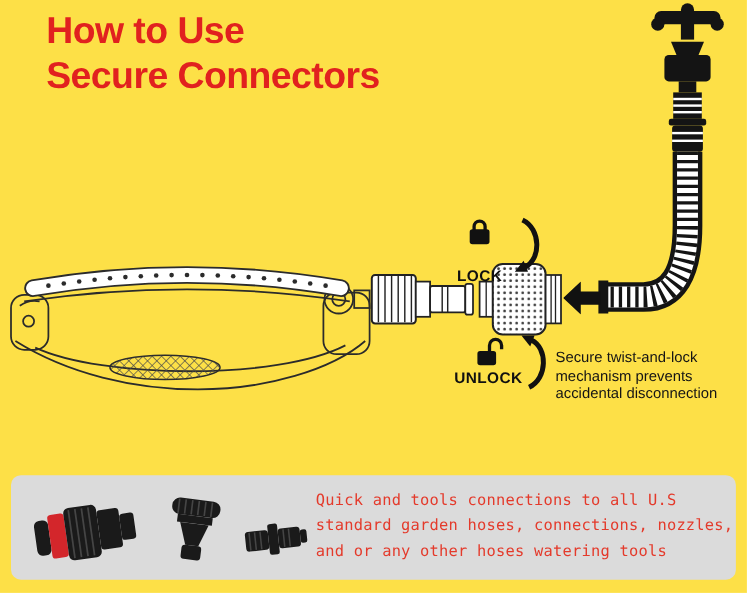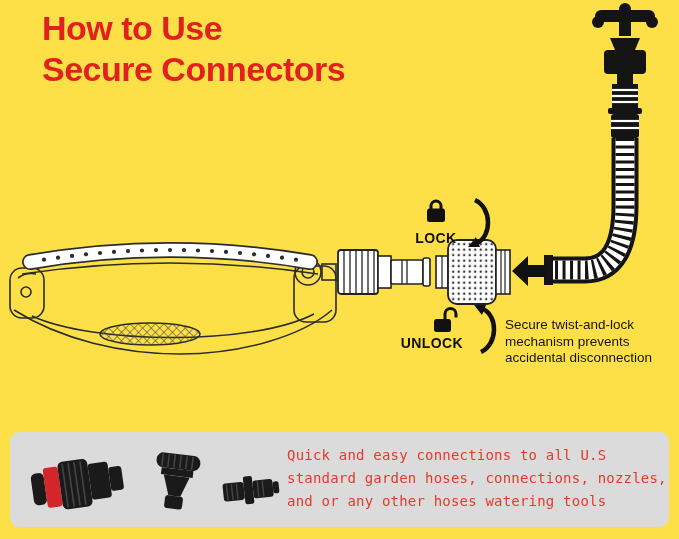--- a/index.html
+++ b/index.html
@@ -155,31 +155,31 @@
   </svg>
 
   <svg class="abs" style="left:512px; top:256px;" width="34" height="30" viewBox="0 0 34 30">
     <polygon points="0,15 16,0 16,9 34,9 34,21 16,21 16,30" fill="#111111"></polygon>
   </svg>
 
   <svg class="abs" style="left:424px; top:196px;" width="24" height="28" viewBox="0 0 24 28">
     <path d="M7,13 V10 a5,5 0 0 1 10,0 V13" stroke="#111111" stroke-width="3" fill="none"></path>
     <rect x="3" y="12.5" width="18" height="13.5" rx="2.5" fill="#111111"></rect>
   </svg>
-  <div class="abs lock-label" style="left:408px; top:230px; width:56px;">LOCK</div>
+  <div class="abs lock-label" style="left:408px; top:242px; width:56px;">LOCK</div>
   <svg class="abs" style="left:468px; top:194px;" width="30" height="60" viewBox="0 0 30 60">
     <path d="M7,6 C24,14 24,42 9,49" stroke="#111111" stroke-width="4.5" fill="none"></path>
     <polygon points="0,53 12,53 8,43" fill="#111111"></polygon>
   </svg>
 
   <svg class="abs" style="left:432px; top:304px;" width="30" height="30" viewBox="0 0 30 30">
     <rect x="2" y="15" width="17" height="13" rx="2.5" fill="#111111"></rect>
     <path d="M13,15 V10 a5.5,5.5 0 0 1 11,0 V13.5" stroke="#111111" stroke-width="3" fill="none"></path>
   </svg>
-  <div class="abs lock-label" style="left:389px; top:335px; width:86px;">UNLOCK</div>
+  <div class="abs lock-label" style="left:401px; top:335px; width:86px;">UNLOCK</div>
   <svg class="abs" style="left:474px; top:300px;" width="30" height="60" viewBox="0 0 30 60">
     <path d="M7,52 C24,44 24,16 9,9" stroke="#111111" stroke-width="4.5" fill="none"></path>
     <polygon points="0,5 12,5 8,15" fill="#111111"></polygon>
   </svg>
 
   <div class="abs note">
     <div>Secure twist-and-lock</div>
     <div>mechanism prevents</div>
     <div>accidental disconnection</div>
   </div>
@@ -215,19 +215,19 @@
         <line x1="206" y1="42" x2="206" y2="58" stroke="#454545" stroke-width="1.4"></line>
         <line x1="211" y1="42" x2="211" y2="58" stroke="#454545" stroke-width="1.4"></line>
         <rect x="218" y="36" width="9" height="28" rx="2" fill="#1a1a1a"></rect>
         <rect x="227" y="41" width="20" height="18" rx="3" fill="#1a1a1a"></rect>
         <line x1="232" y1="42" x2="232" y2="58" stroke="#454545" stroke-width="1.4"></line>
         <line x1="237" y1="42" x2="237" y2="58" stroke="#454545" stroke-width="1.4"></line>
         <rect x="247" y="44" width="6" height="12" rx="2" fill="#1a1a1a"></rect>
       </g>
     </svg>
     <div class="footer-caption">
-      <div>Quick and easy connections to all U.S</div>
+      <div>Quick and tools connections to all U.S</div>
       <div>standard garden hoses, connections, nozzles,</div>
       <div>and or any other hoses watering tools</div>
     </div>
   </div>
 
 </div>
 
 </body></html>

